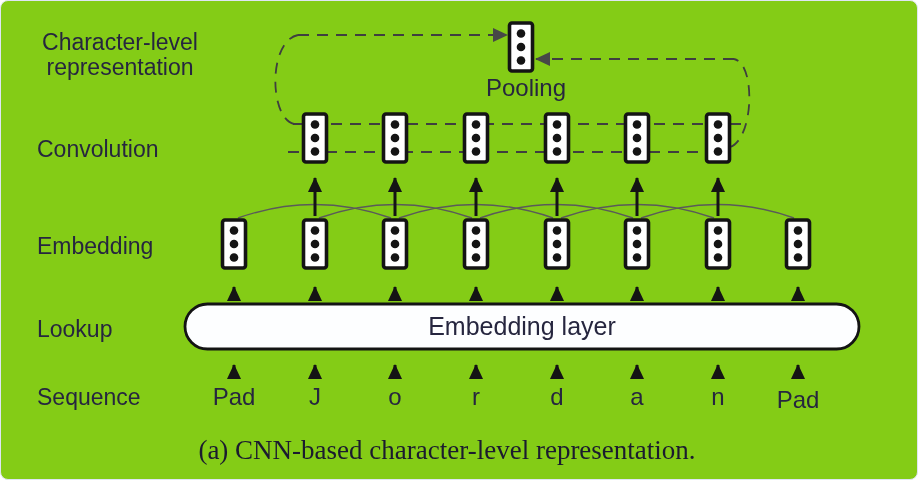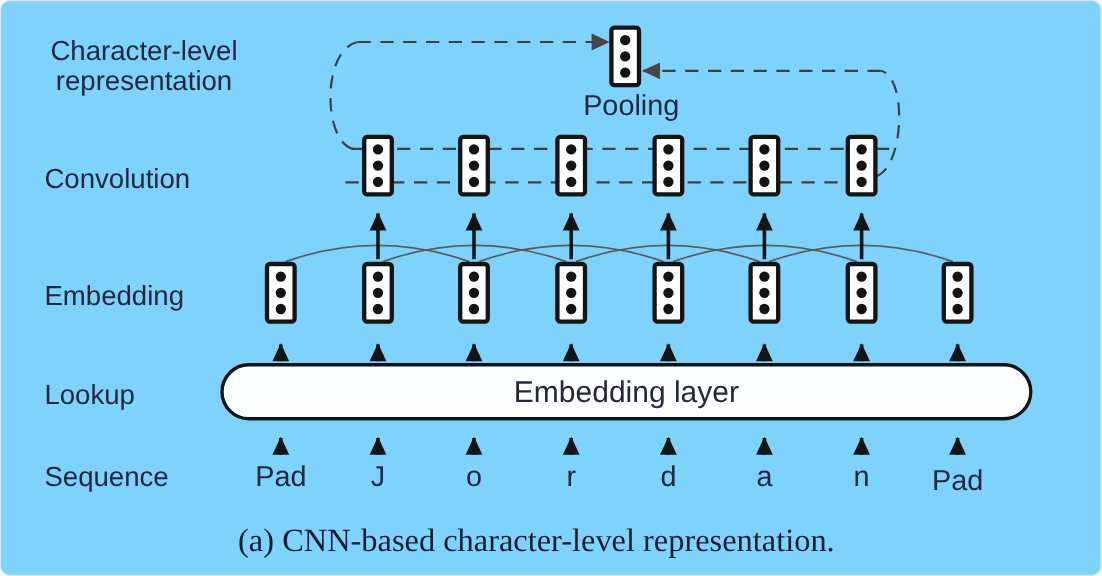--- a/index.html
+++ b/index.html
@@ -1,18 +1,18 @@
 <!DOCTYPE html>
 <html><head>
 <meta charset="utf-8">
 <style>
   html,body{margin:0;padding:0;background:#fff;}
   .frame{
     position:relative;width:916px;height:478px;
-    background:#7dd3fc;
+    background:#84cc16;
     border:1px solid #dfe5f3;border-radius:8px;
     overflow:hidden;
     font-family:"Liberation Sans",sans-serif;
   }
   svg{display:block}
   text{fill:#26263f;}
   .lbl{font-size:23px;font-family:"Liberation Sans",sans-serif;}
   .tok{font-size:24px;font-family:"Liberation Sans",sans-serif;}
   .boxlbl{font-size:25px;font-family:"Liberation Sans",sans-serif;}
   .cap{font-size:27px;font-family:"Liberation Serif",serif;fill:#1b1b2f;}

